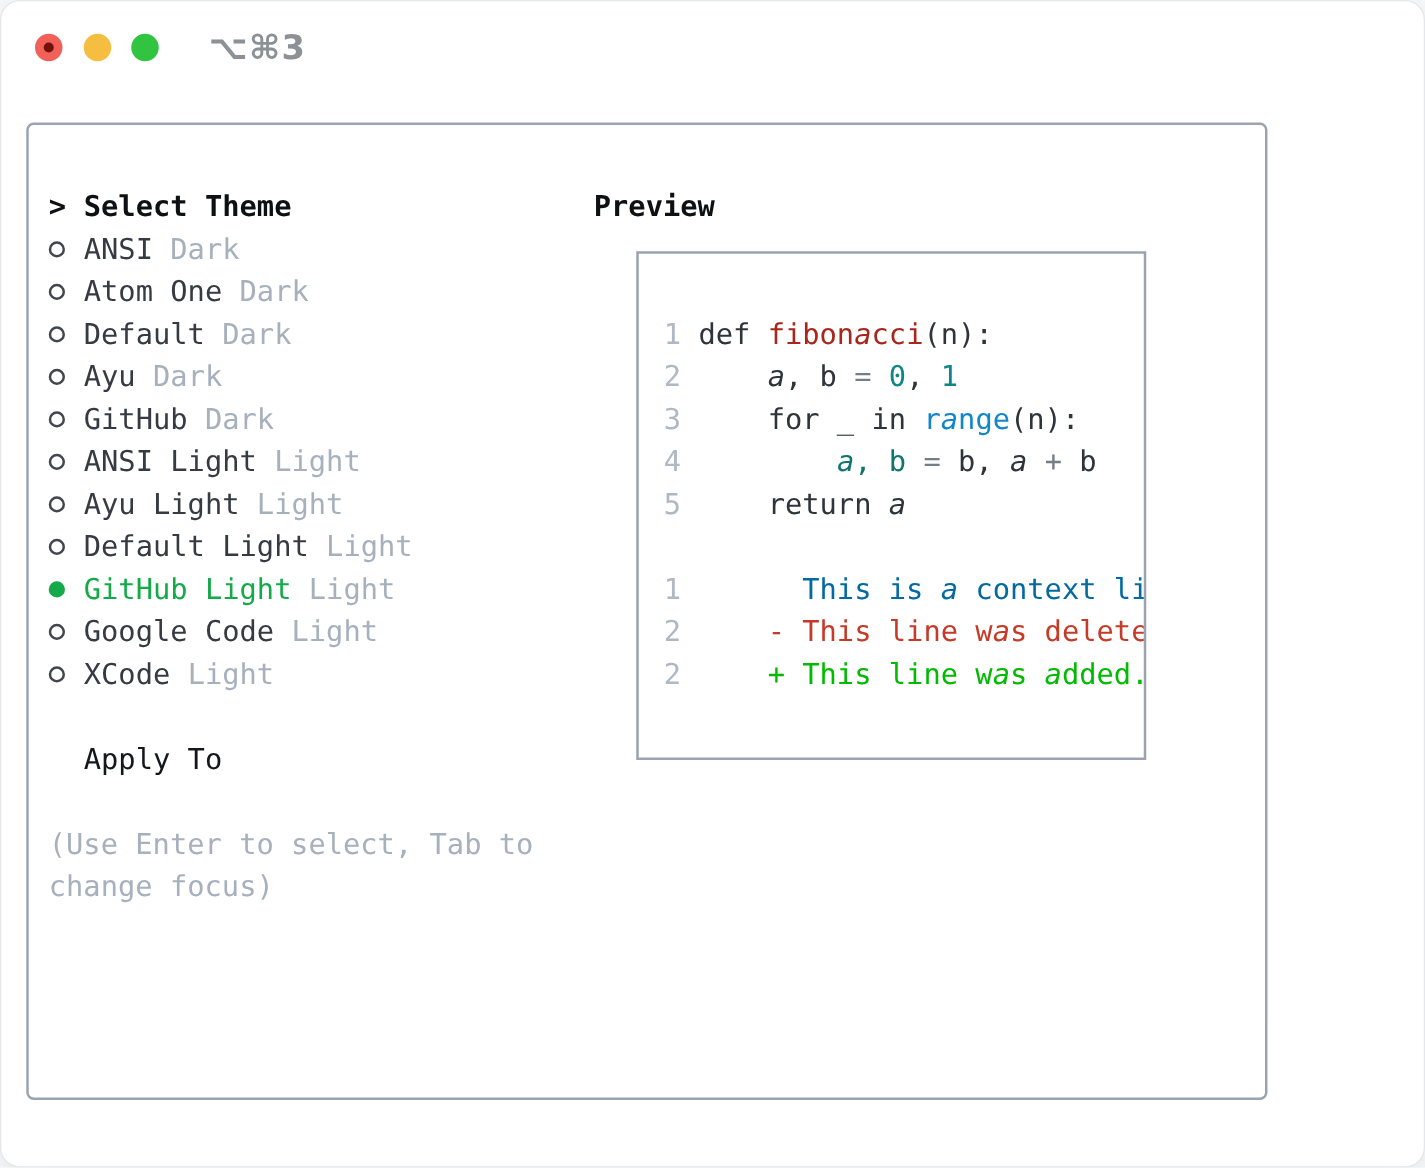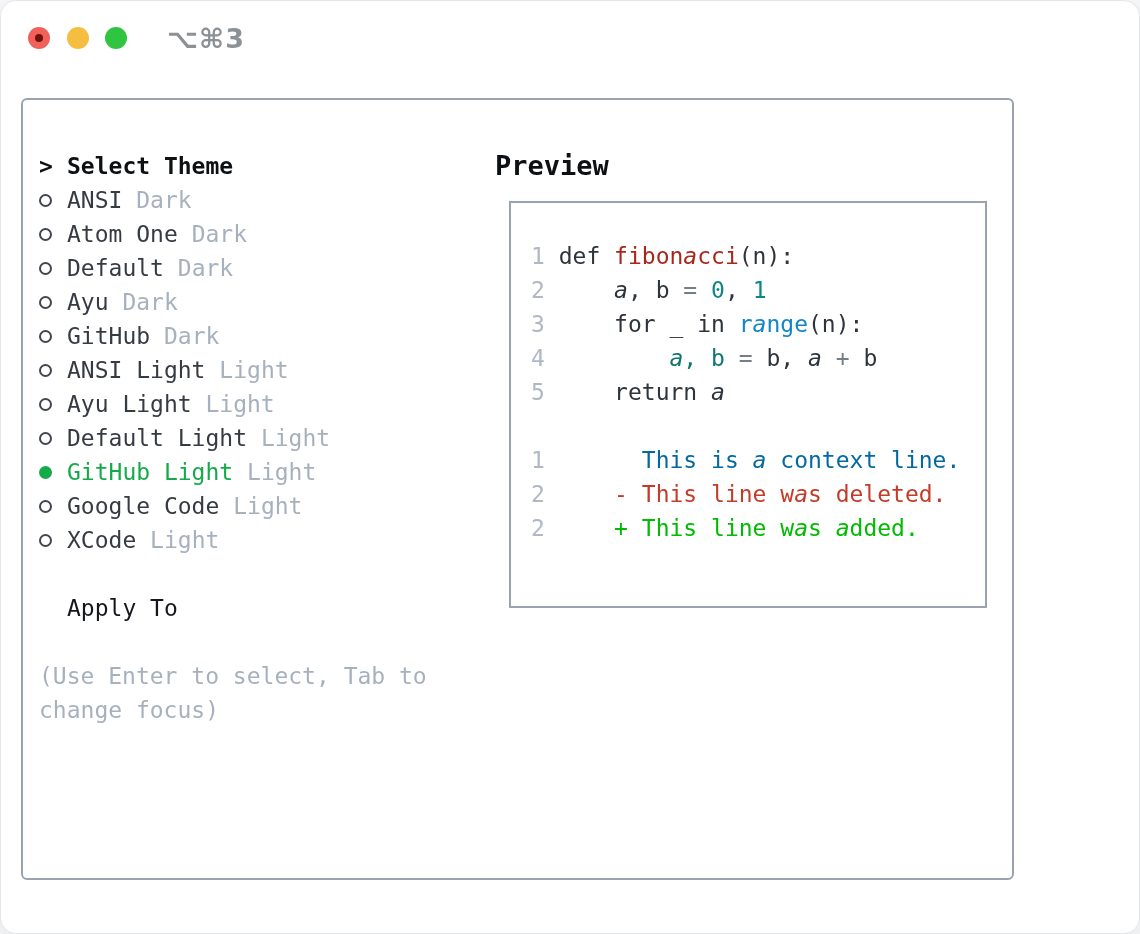--- a/index.html
+++ b/index.html
@@ -29,24 +29,24 @@
   .prompt{font-weight:700;color:var(--heading);}
   .hdr{font-weight:700;color:var(--heading);}
   .subhdr{color:#14171B;}
   .radio{display:inline-block;width:13px;height:13px;border-radius:50%;box-sizing:border-box;
     border:2px solid var(--ring);vertical-align:middle;margin-top:-3px;}
   .radio.filled{border:none;background:var(--accent);}
   .tname.sel{color:var(--accent);}
   .tag{color:var(--muted);}
   .hint{color:var(--muted);}
   
-  .preview-title{position:absolute;left:472px;top:49px;height:34px;line-height:34px;
-    font-size:27px;font-weight:700;color:var(--heading);white-space:pre;}
-  .preview-box{position:absolute;left:486px;top:101px;width:478px;height:407px;
-    border:2px solid var(--border);box-sizing:border-box;background:#fff;padding:36px 0 0 20px;overflow:hidden;}
+  .preview-title{position:absolute;left:452px;top:49px;height:34px;line-height:34px;
+    font-size:23px;font-weight:700;color:var(--heading);white-space:pre;}
+  .preview-box{position:absolute;left:486px;top:101px;width:408px;height:407px;
+    border:2px solid var(--border);box-sizing:border-box;background:#fff;padding:48px 0 0 20px;overflow:hidden;}
   .cline{height:34px;line-height:34px;white-space:pre;font-size:23px;}
   .cline .lineno{color:var(--lineno);}
   .cline i{font-style:italic;}
 </style>
 </head>
 <body>
 
 <div class="stage">
   <div class="window">
 

